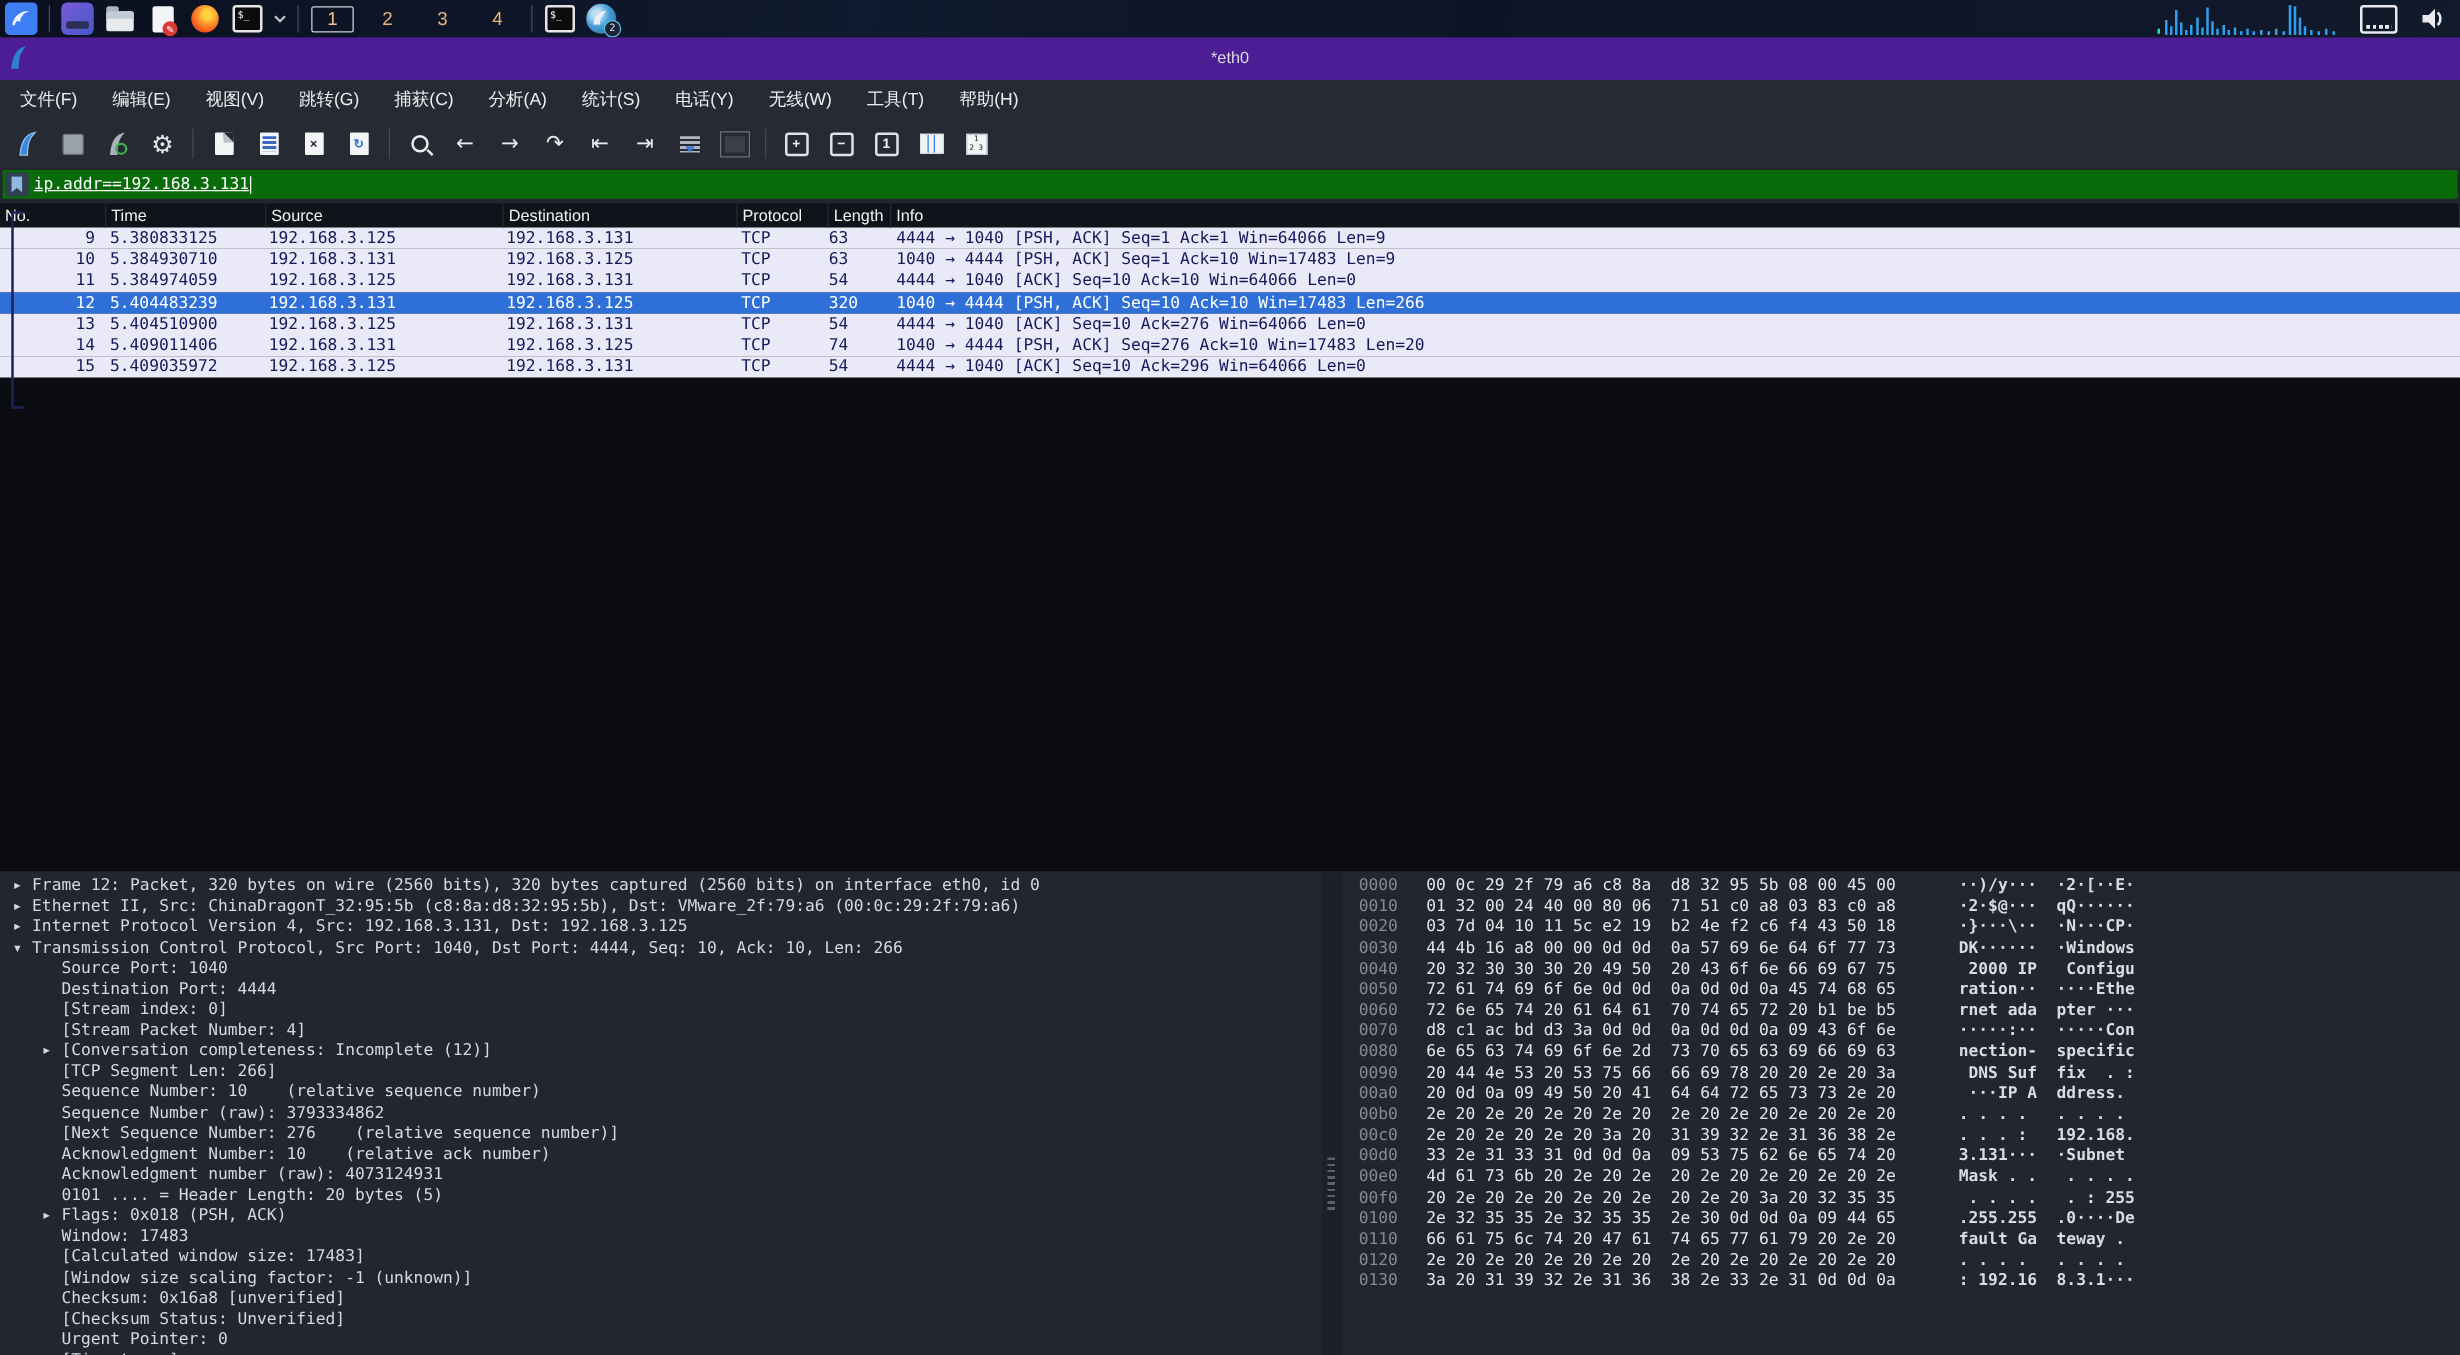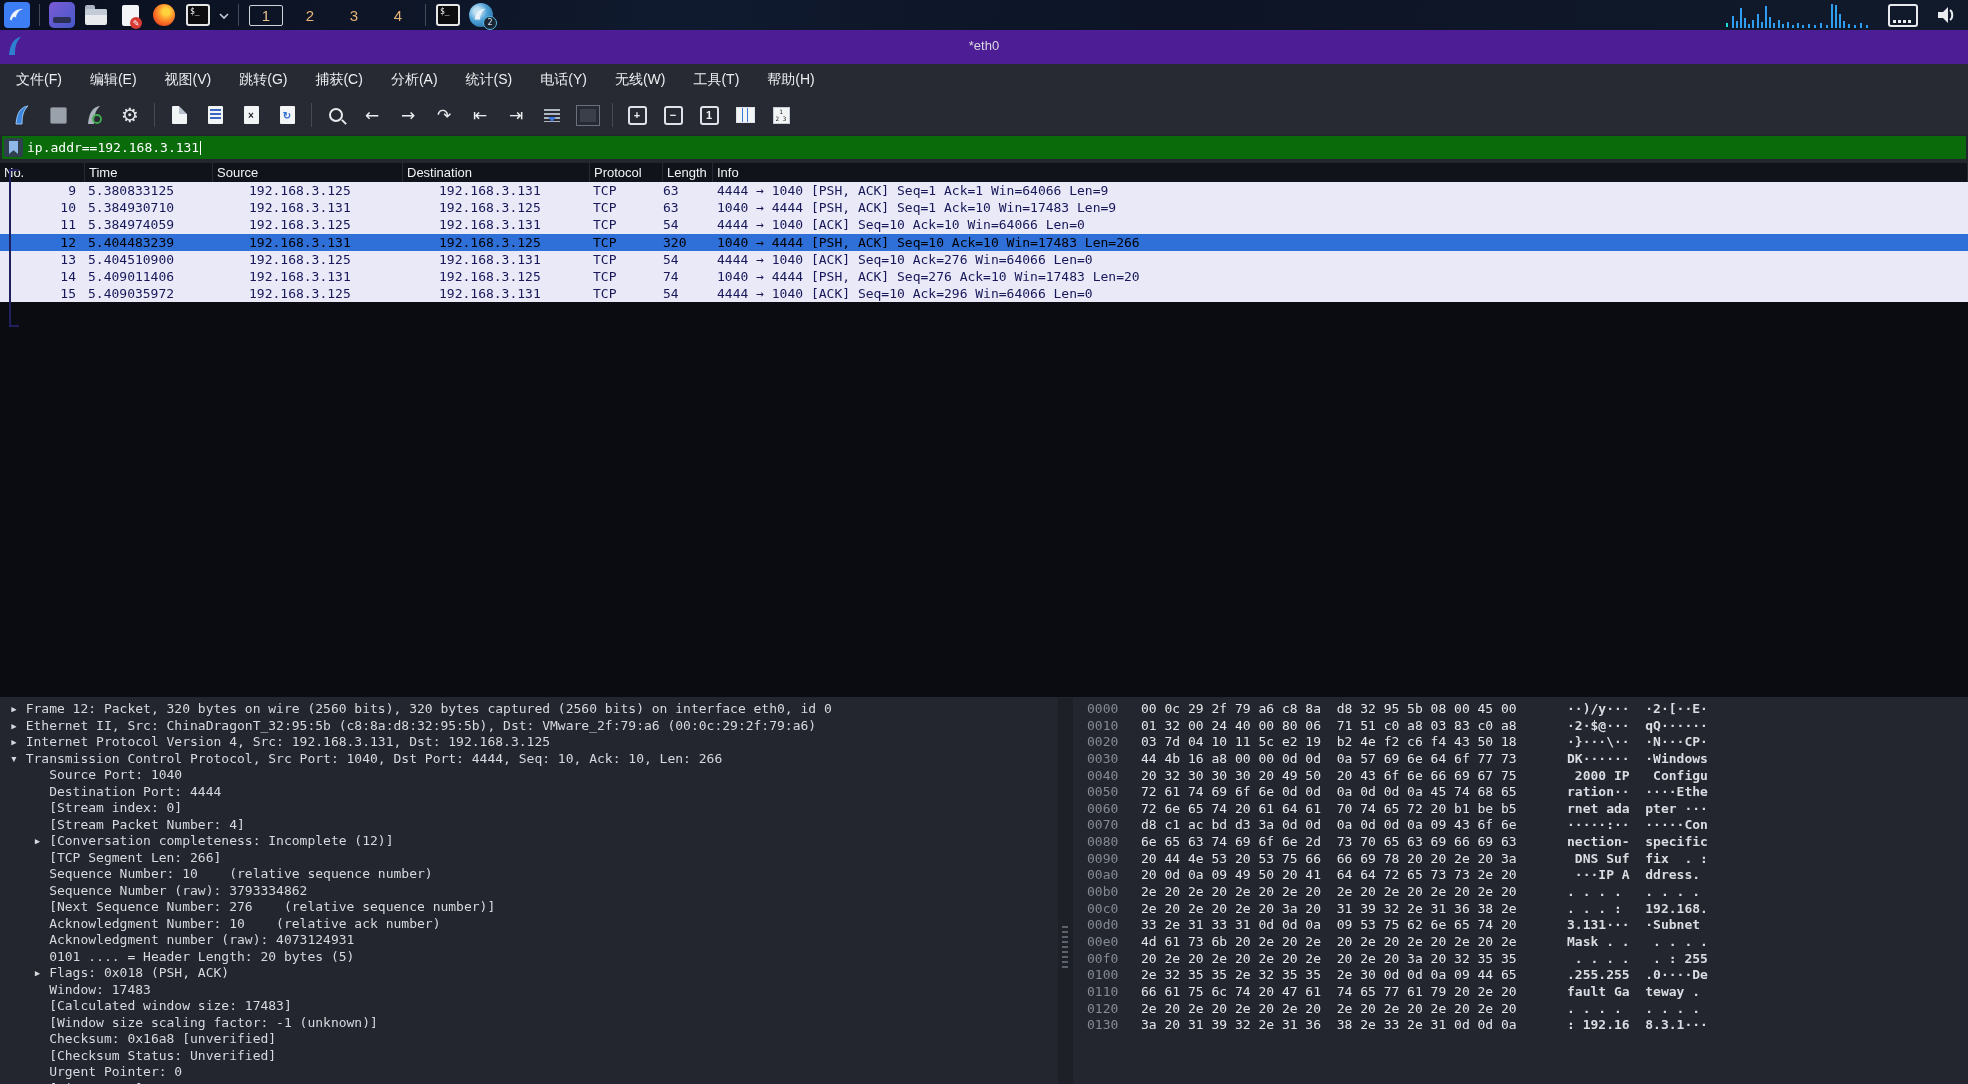--- a/index.html
+++ b/index.html
@@ -91,35 +91,35 @@
   .c123-ic{width:15px;height:15px;background:#f2f4f6;border:1px solid #c6ccd4;color:#222;
     font-size:6px;line-height:7px;text-align:center;font-family:"DejaVu Sans Mono",monospace;}
 
   
   .filterbar{position:absolute;left:2px;top:106px;width:1964px;height:23px;background:#0a6b0a;
     display:flex;align-items:center;border-radius:1px;}
   .bookmark-tile{width:19px;height:19px;background:#31404f;border-radius:2px;margin:0 4px 0 2px;
     display:flex;align-items:center;justify-content:center;}
   .bookmark-tile .rib{width:9px;height:13px;background:#8fb8e8;
     clip-path:polygon(0 0,100% 0,100% 100%,50% 72%,0 100%);}
-  .filter-text{color:#fff;font-family:"DejaVu Sans Mono",monospace;font-size:13px;}
+  .filter-text{color:#fff;font-family:"DejaVu Sans Mono",monospace;font-size:13px;text-decoration:underline;}
   .caret{display:inline-block;width:1px;height:14px;background:#fff;margin-left:1px;}
 
   
   .plist{position:absolute;left:0;top:133px;width:100%;height:534px;background:#0b0c11;}
   .pgrid{display:grid;grid-template-columns:85px 128px 190px 187px 73px 50px 1fr;}
   .phead{height:19px;line-height:19px;background:#10131a;color:#f2f3f5;font-size:13px;}
   .phead span{border-right:1px solid #262a33;padding-left:4px;white-space:nowrap;overflow:hidden;}
   .prow{height:17.2px;line-height:17.3px;background:#e9e9f8;color:#17175a;
     font-family:"DejaVu Sans Mono",monospace;font-size:13px;white-space:pre;}
   .prow span{overflow:hidden;}
-  .prow.sel{background:#2f6fd8;color:#000000;}
+  .prow.sel{background:#2f6fd8;color:#ffffff;}
   .c-no{text-align:right;padding-right:9px;}
   .c-time{padding-left:3px;}
-  .c-src,.c-dst{padding-left:2px;margin-left:34px;}
+  .c-src,.c-dst{padding-left:2px;}
   .c-proto{padding-left:3px;}
   .c-len{text-align:left;padding-right:6px;}
   .c-info{padding-left:4px;}
   .bracket{position:absolute;left:9px;top:139px;width:9px;height:158px;
     border-left:2px solid #20205c;pointer-events:none;}
   .bracket::before,.bracket::after{content:"";position:absolute;left:0;width:8px;height:2px;background:#20205c;}
   .bracket::before{top:0;}
   .bracket::after{bottom:0;}
 
   

